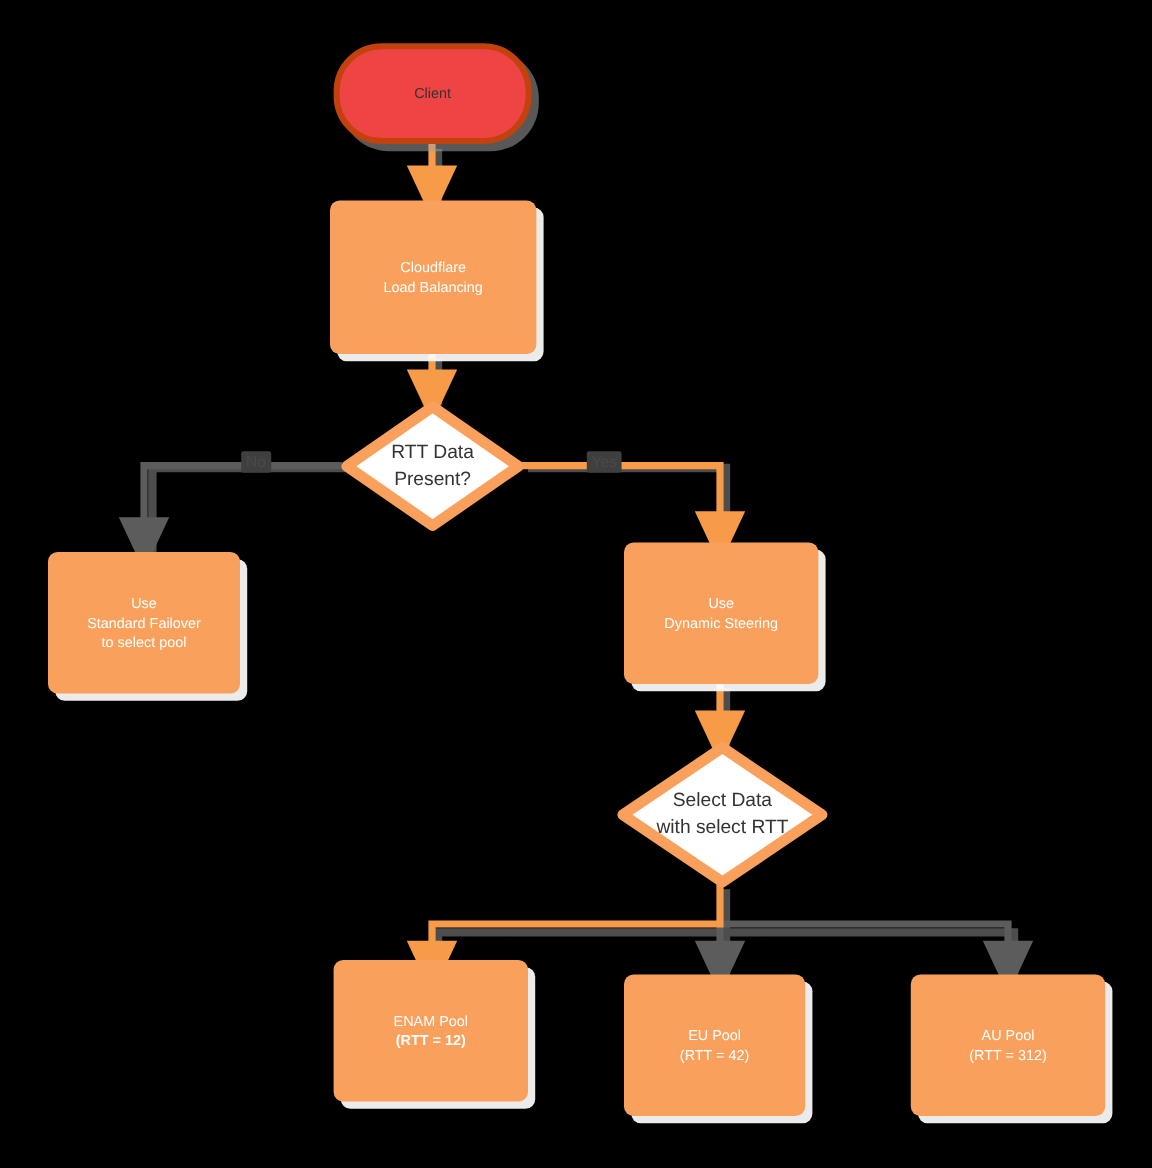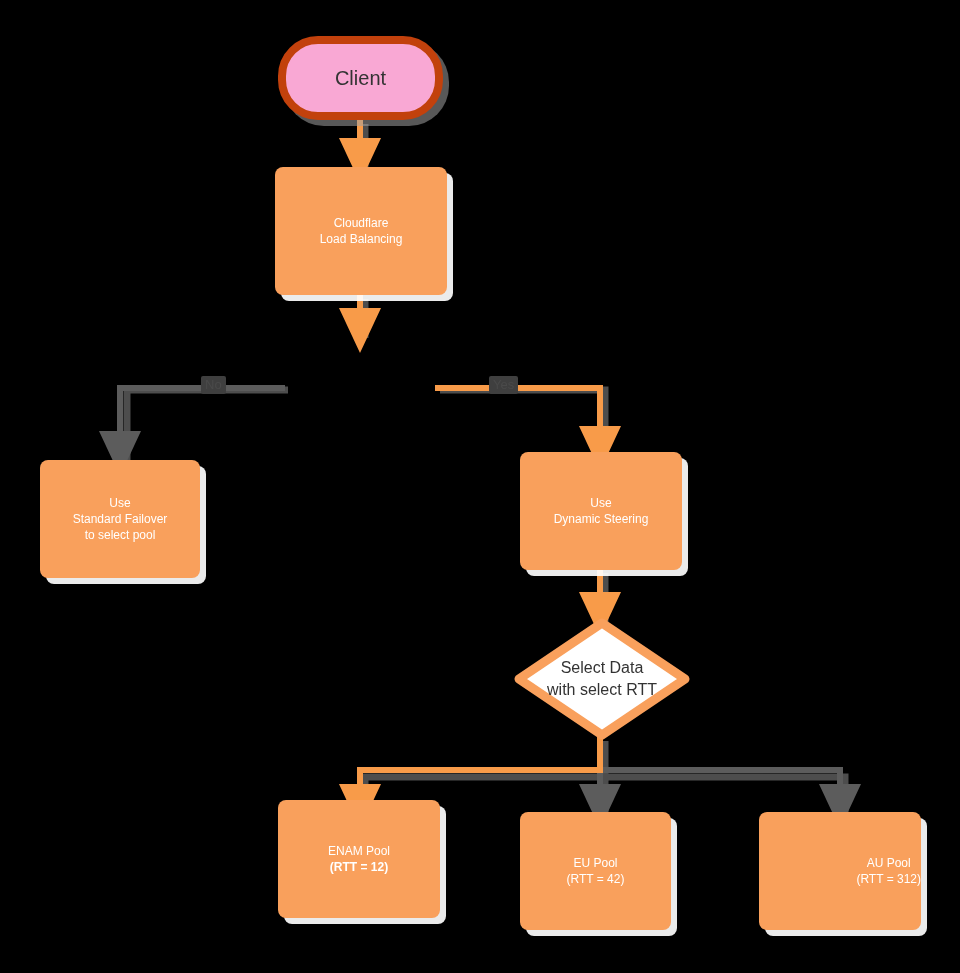--- a/index.html
+++ b/index.html
@@ -34,25 +34,25 @@
   
   .proc {
     background: #f9a05c;
     color: #ffffff;
     border-radius: 8px;
     font-size: 12px;
     box-shadow: 6px 6px 0 0 rgba(255,255,255,0.92);
   }
   
   .term {
-    background: #f9a8d4;
+    background: #ef4444;
     color: #333333;
-    border: 8px solid #c2410c;
+    border: 5px solid #c2410c;
     border-radius: 40px;
-    font-size: 20px;
+    font-size: 12px;
     box-shadow: 6px 6px 0 0 rgba(160,160,160,0.55);
   }
   
   .diamond-wrap {
     position: absolute;
   }
   .diamond-shape {
     position: absolute;
     left: 0; top: 0;
     width: 100%; height: 100%;
@@ -139,20 +139,31 @@
     <span>Client</span>
   </div>
 
   <div class="node proc" style="left:275px; top:167px; width:172px; height:128px;">
     <div>
       <div>Cloudflare</div>
       <div>Load Balancing</div>
     </div>
   </div>
 
+  <div class="diamond-wrap" style="left:282px; top:332px; width:157px; height:113px;">
+    <svg class="diamond-shape" viewBox="0 0 157 113" xmlns="http://www.w3.org/2000/svg">
+      <polygon points="78.5,7 150,56.5 78.5,106 7,56.5" fill="#ffffff" stroke="#f9a05c" stroke-width="9" stroke-linejoin="round"></polygon>
+    </svg>
+    <div class="diamond-label">
+      <div>
+        <div>RTT Data</div>
+        <div>Present?</div>
+      </div>
+    </div>
+  </div>
 
   <div class="edge-label" style="left:201px; top:376px;">
     <span>No</span>
   </div>
   <div class="edge-label" style="left:489px; top:376px;">
     <span>Yes</span>
   </div>
 
   <div class="node proc" style="left:40px; top:460px; width:160px; height:118px;">
     <div>
@@ -188,20 +199,20 @@
     </div>
   </div>
 
   <div class="node proc" style="left:520px; top:812px; width:151px; height:118px;">
     <div>
       <div>EU Pool</div>
       <div>(RTT = 42)</div>
     </div>
   </div>
 
-  <div class="node proc" style="left:759px; top:812px; width:162px; height:118px;justify-content:flex-end;">
+  <div class="node proc" style="left:759px; top:812px; width:162px; height:118px;">
     <div>
       <div>AU Pool</div>
       <div>(RTT = 312)</div>
     </div>
   </div>
 
 </div>
 
 </body></html>

